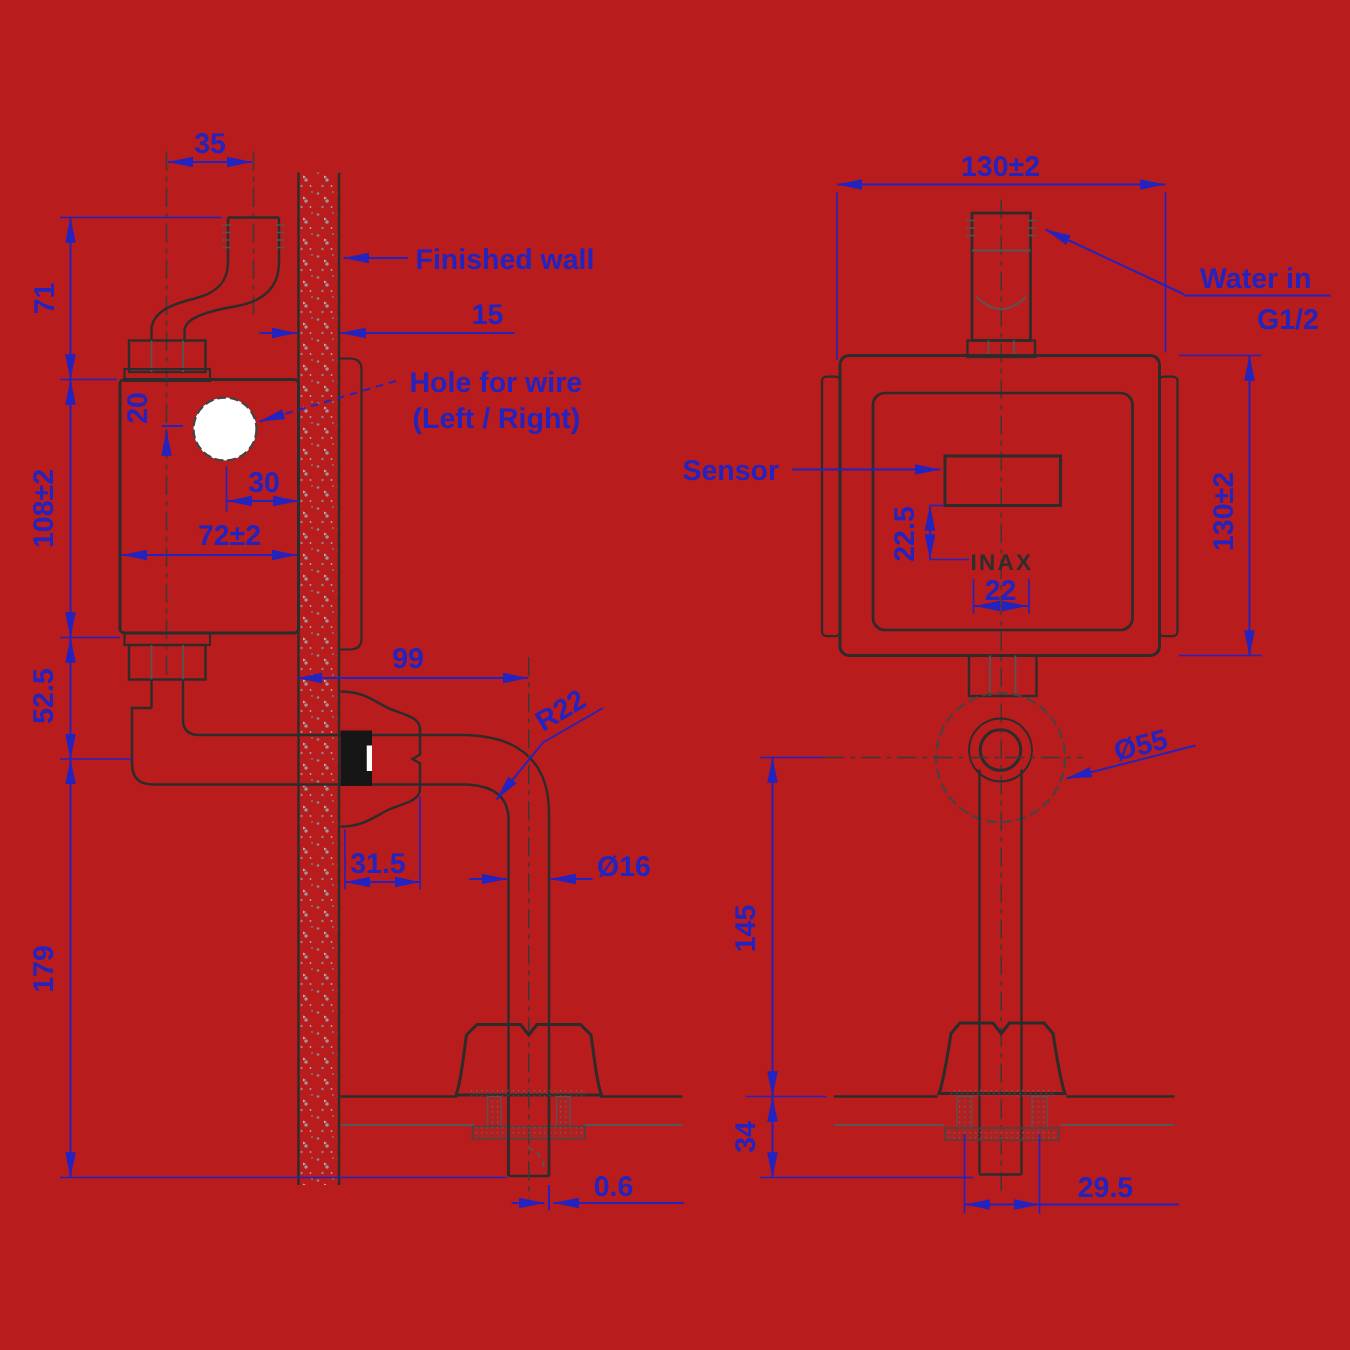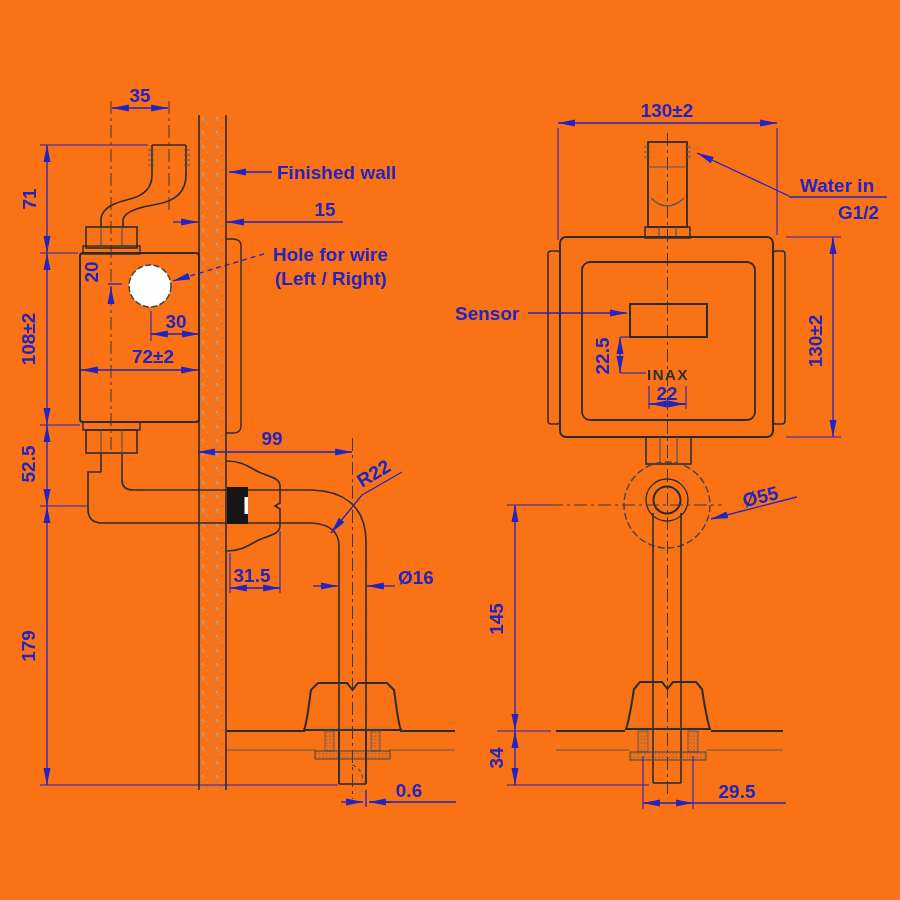--- a/index.html
+++ b/index.html
@@ -1,16 +1,16 @@
 <!DOCTYPE html>
 <html><head>
 <meta charset="utf-8">
 <style>
   html,body { margin:0; padding:0; background:#ffffff; }
-  .page { width:900px; height:900px; background:#f97316; position:relative; overflow:hidden; }
+  .page { width:900px; height:900px; background:#b91c1c; position:relative; overflow:hidden; }
   svg { display:block; }
   text { font-family:"Liberation Sans", sans-serif; }
   .dim  { font-size:19px; font-weight:700; fill:#2323c0; }
   .brand{ font-size:15px; font-weight:700; fill:#2e2e2e; letter-spacing:1.5px; }
   .ln   { stroke:#2c2c2c; fill:none; }
   .ln2  { stroke:#2c2c2c; stroke-width:2; fill:none; }
   .lnlt { stroke:#565656; stroke-width:1.2; fill:none; }
   .cl   { stroke:#3a3a3a; stroke-width:1; fill:none; stroke-dasharray:13 4 3 4; }
   .dml  { stroke:#2323c0; stroke-width:1.3; fill:none; }
   .ext  { stroke:#2323c0; stroke-width:1.1; fill:none; }

